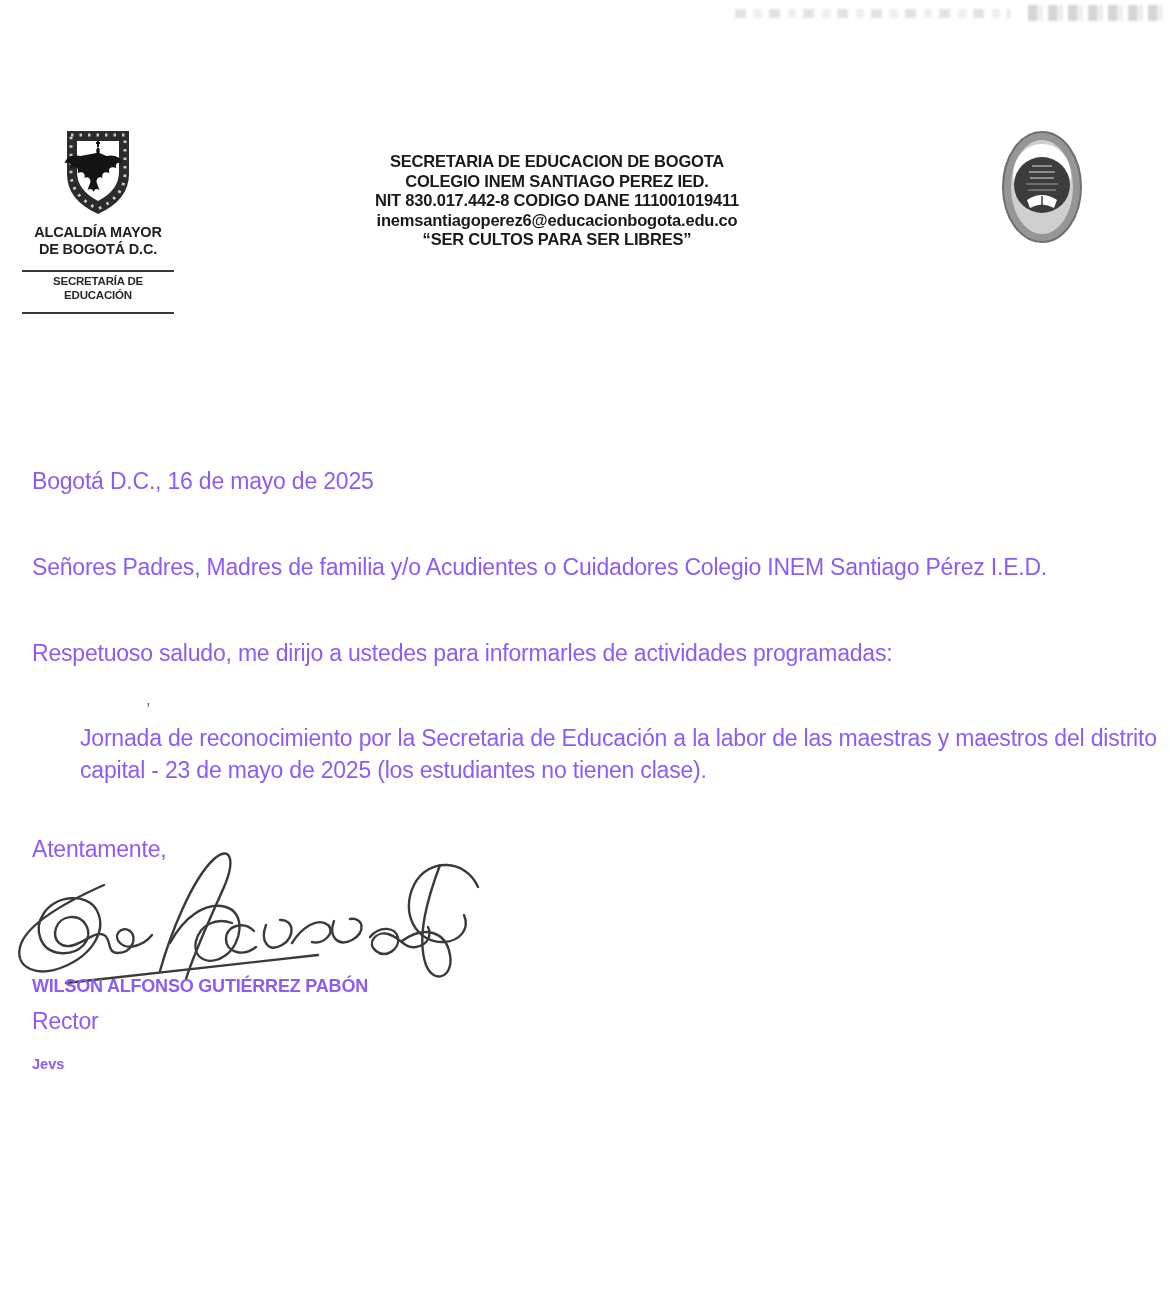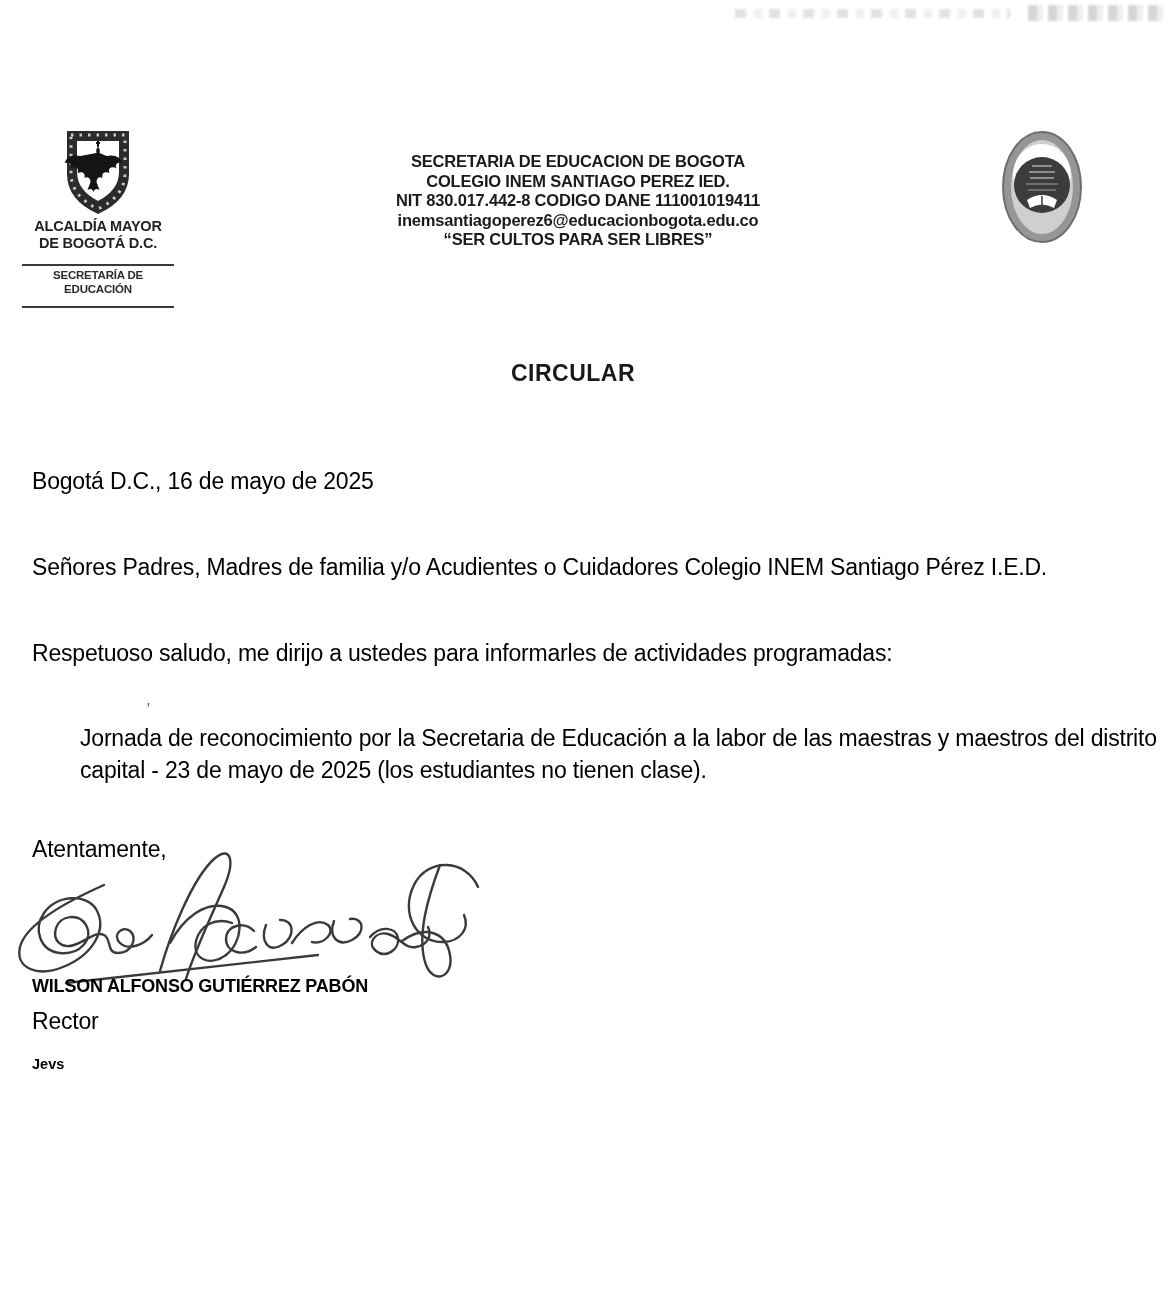--- a/index.html
+++ b/index.html
@@ -22,38 +22,38 @@
     left:735px;top:9px;width:275px;height:9px;
     background:repeating-linear-gradient(90deg, rgba(70,70,70,.28) 0 11px, transparent 11px 19px, rgba(90,90,90,.18) 19px 27px, transparent 27px 34px);
   }
   .artifact-b{
     left:1028px;top:5px;width:140px;height:16px;
     background:repeating-linear-gradient(90deg, rgba(60,60,60,.38) 0 9px, rgba(120,120,120,.22) 9px 15px, transparent 15px 20px);
   }
   
   .crest-block{position:absolute;left:22px;top:128px;width:152px;text-align:center;}
   .crest-svg{display:block;margin:0 auto;}
-  .crest-line1{display:block;font-weight:bold;font-size:14.5px;line-height:17px;letter-spacing:-0.2px;color:#222;}
+  .crest-line1{display:block;margin-top:6px;font-weight:bold;font-size:14.5px;line-height:17px;letter-spacing:-0.2px;color:#222;}
   .crest-line2{display:block;font-weight:bold;font-size:14.5px;line-height:17px;letter-spacing:-0.2px;color:#222;padding-bottom:12px;border-bottom:2px solid #3a3a3a;}
   .crest-line3{display:block;font-size:11.5px;line-height:14px;letter-spacing:-0.2px;font-weight:bold;color:#2a2a2a;padding:2px 0 10px 0;border-bottom:2px solid #3a3a3a;}
   
   .letterhead{
-    position:absolute;left:348px;top:152px;width:460px;
+    position:absolute;left:327px;top:152px;width:460px;
     text-align:center;font-weight:bold;font-size:16.5px;line-height:19.5px;
     letter-spacing:-0.2px;color:#1a1a1a;
   }
   .letterhead div{white-space:nowrap;}
   
   .seal{position:absolute;left:1000px;top:128px;}
   
   .doc-title{
     position:absolute;left:0;top:360px;width:1146px;
     text-align:center;font-weight:bold;font-size:23px;letter-spacing:.5px;color:#1a1a1a;
   }
-  .bodyline{position:absolute;left:32px;font-size:23px;letter-spacing:-0.2px;color:#000000;}
+  .bodyline{position:absolute;left:32px;font-size:23px;letter-spacing:-0.2px;color:#8b5cf6;}
   .line-date{top:468px;}
   .line-recipients{top:554px;width:1130px;}
   .line-greeting{top:640px;width:1100px;}
   .stray-mark{position:absolute;left:146px;top:700px;font-size:16px;color:#555;transform:rotate(8deg);}
   .line-body{top:722px;width:1112px;line-height:32px;margin-left:48px;}
   .line-closing{top:836px;}
   .signature-svg{position:absolute;left:8px;top:843px;}
   .line-name{top:976px;font-weight:bold;font-size:18px;letter-spacing:-0.2px;}
   .line-role{top:1008px;}
   .line-initials{top:1056px;font-size:14.5px;font-weight:bold;letter-spacing:0;}
@@ -93,21 +93,20 @@
     <ellipse cx="42" cy="47" rx="29" ry="31" fill="#ffffff"></ellipse>
     <circle cx="42" cy="57" r="28" fill="#3c3c3c"></circle>
     <g stroke="#bdbdbd" stroke-width="1.6" opacity="0.85">
       <path d="M32,38 h20 M29,44 h26 M30,50 h24"></path>
       <path d="M26,56 h32 M28,62 h28" opacity="0.6"></path>
     </g>
     <path d="M27,72 q15,-10 30,0 l-3,8 q-12,-7 -24,0 Z" fill="#ffffff"></path>
     <path d="M42,68 v10" stroke="#3c3c3c" stroke-width="1.5"></path>
   </svg>
 
-  <div class="doc-title">CIRCULAR</div>
 
   <div class="bodyline line-date">Bogotá D.C., 16 de mayo de 2025</div>
   <div class="bodyline line-greeting">Respetuoso saludo, me dirijo a ustedes para informarles de actividades programadas:</div>
   <div class="bodyline line-recipients">Señores Padres, Madres de familia y/o Acudientes o Cuidadores Colegio INEM Santiago Pérez I.E.D.</div>
   <span class="stray-mark">’</span>
   <div class="bodyline line-body">Jornada de reconocimiento por la Secretaria de Educación a la labor de las maestras y maestros del distrito capital - 23 de mayo de 2025 (los estudiantes no tienen clase).</div>
   <div class="bodyline line-closing">Atentamente,</div>
 
   <svg class="signature-svg" width="500" height="150" viewBox="0 0 500 150">
     <g fill="none" stroke="#3a3a3a" stroke-width="2.4" stroke-linecap="round" stroke-linejoin="round">

